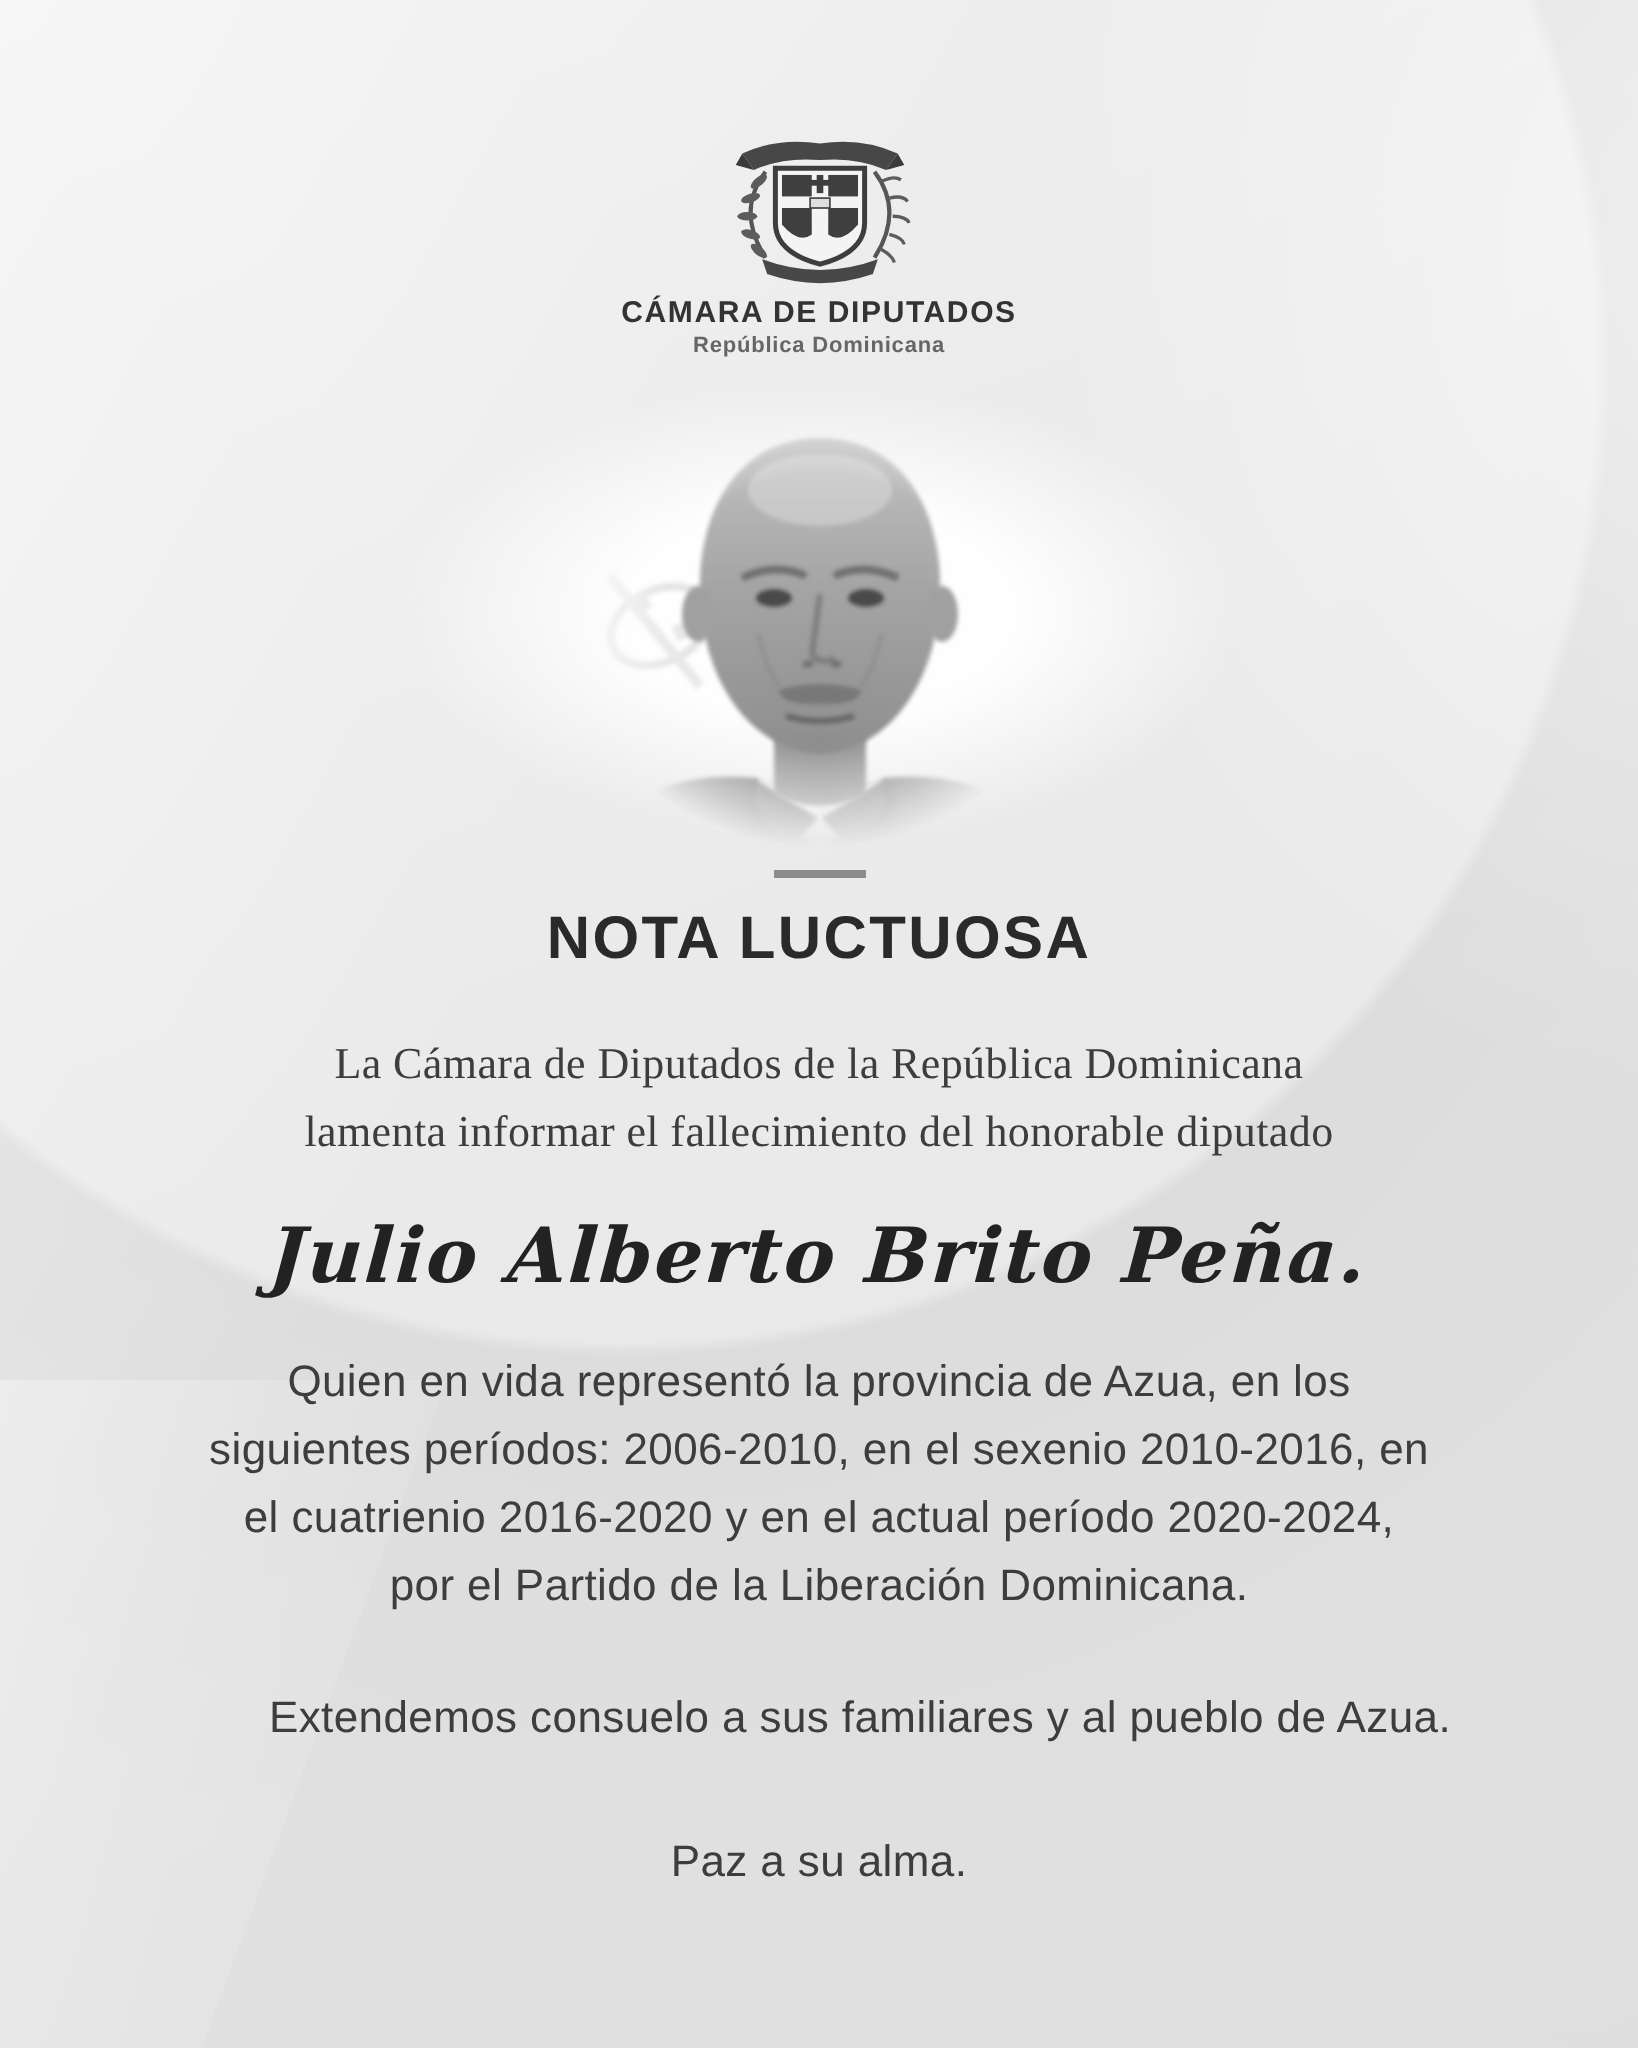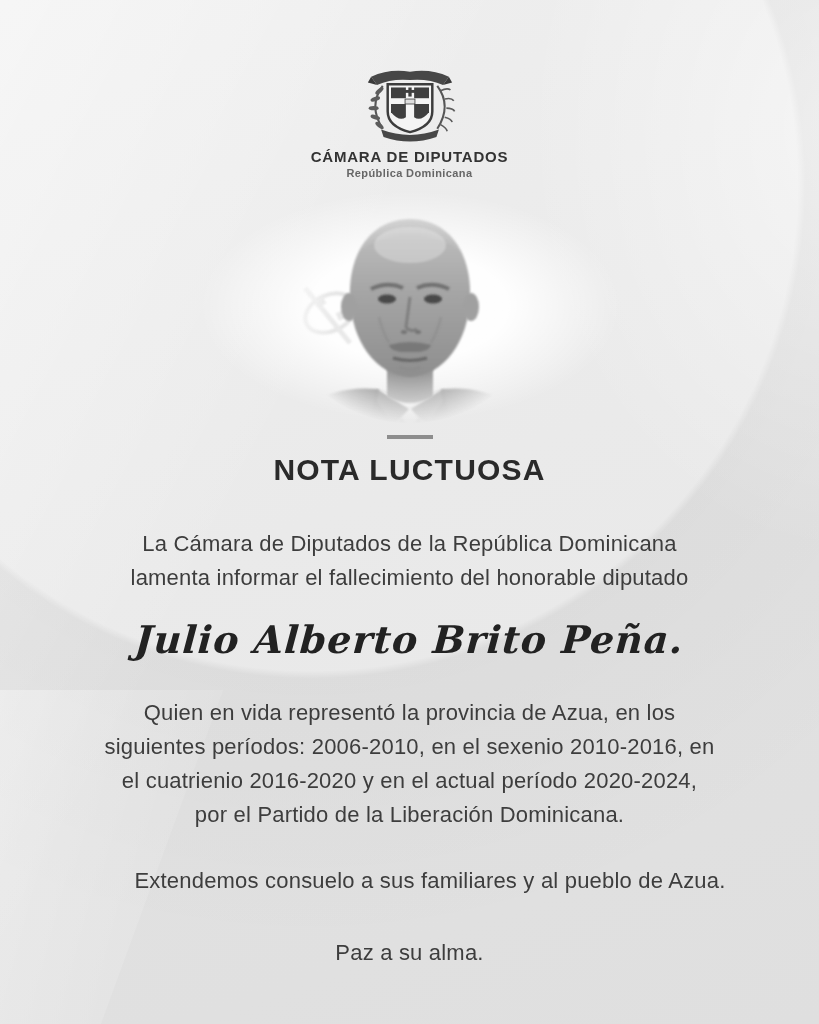--- a/index.html
+++ b/index.html
@@ -93,34 +93,34 @@
   }
 
   .para {
     white-space: pre-line;
     font-size: 22px;
     line-height: 34px;
     color: #3d3d3d;
     letter-spacing: 0.2px;
   }
 
-  .intro { margin-top: 40px; }
+  .intro { margin-top: 28px; font-family: Liberation Serif, serif; }
 
   .deceased-name {
     margin-top: 22px;
     font-family: "DejaVu Serif", serif;
     font-style: italic;
     font-weight: bold;
     font-size: 38px;
     letter-spacing: 1px;
     color: #222222;
     transform: skewX(-4deg);
   }
 
-  .service { margin-top: 34px; }
+  .service { margin-top: 24px; }
 
   .condolence { margin-top: 32px; margin-left: 41px; }
 
   .closing { margin-top: 38px; }
 </style>
 </head>
 <body>
 
 <div class="bg-wedge"></div>
 <div class="bg-wedge-top"></div>

